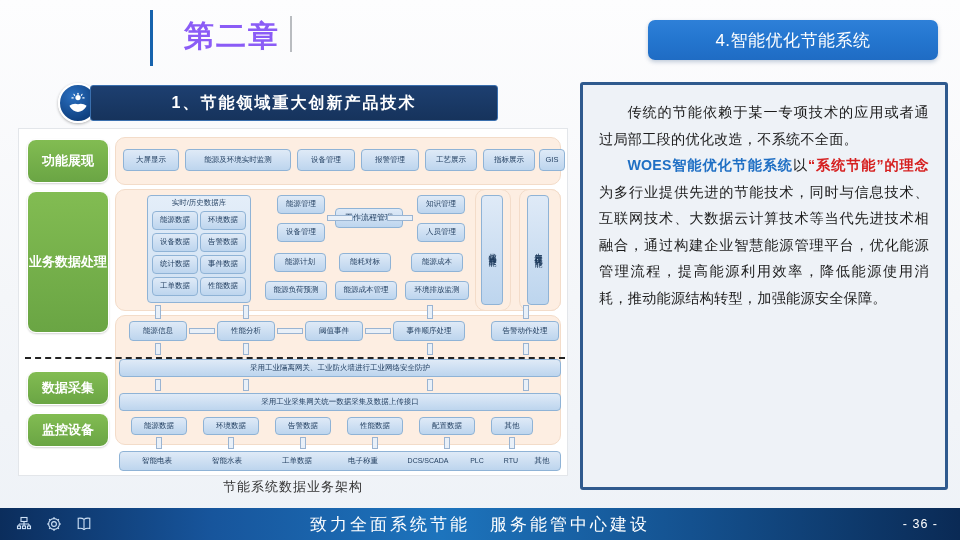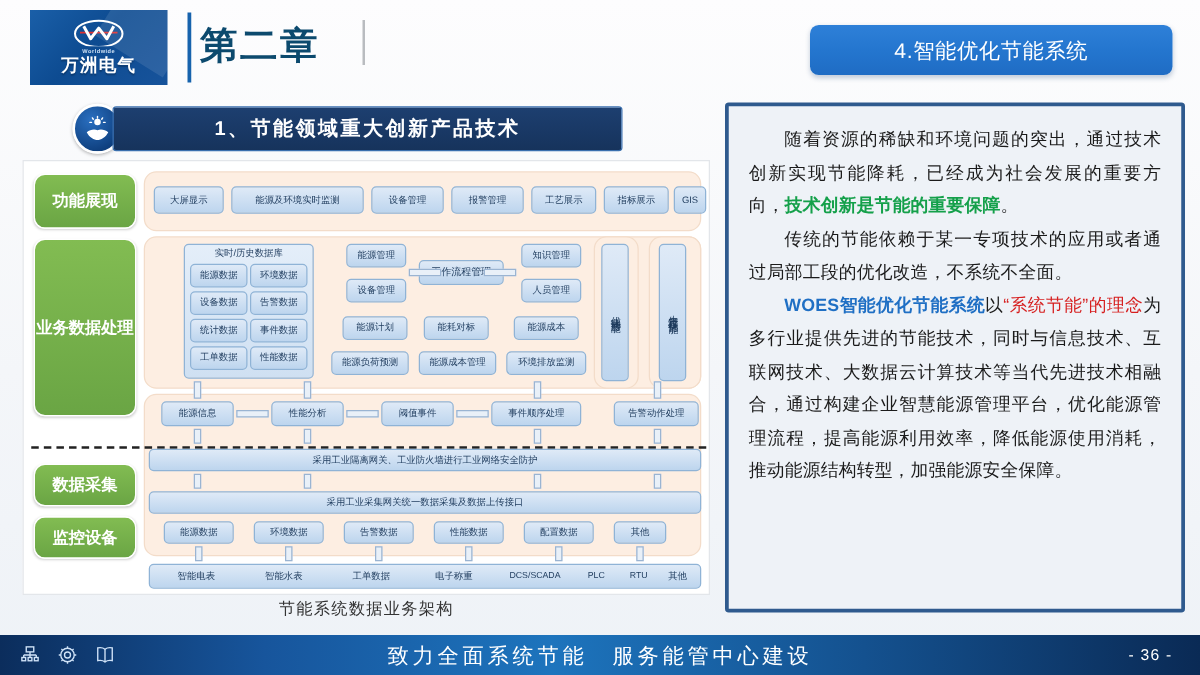--- a/index.html
+++ b/index.html
@@ -22,22 +22,22 @@
     content:""; position:absolute; right:-18px; top:-22px; width:64px; height:64px;
     background:rgba(255,255,255,.10); transform:rotate(32deg);
   }
   .logo-emblem{ width:42px; height:22px; position:relative; margin-bottom:1px; }
   .logo-emblem svg{ display:block; }
   .logo-world{ color:#cfe2f5; font-size:4.5px; letter-spacing:.4px; font-weight:bold; line-height:6px; }
   .logo-cn{ color:#ffffff; font-size:14px; font-weight:bold; letter-spacing:1px; line-height:17px;
             text-shadow:0 1px 1px rgba(0,0,0,.25); }
   #header-divider{ position:absolute; left:150px; top:10px; width:3px; height:56px;
                    background:#1763ad; }
-  #chapter-title{ position:absolute; left:160px; top:16px; font-size:30px; font-weight:bold;
-                  color:#0c4a6e; letter-spacing:2px; }
+  #chapter-title{ position:absolute; left:184px; top:16px; font-size:30px; font-weight:bold;
+                  color:#8b5cf6; letter-spacing:2px; }
   #title-sep{ position:absolute; left:290px; top:16px; width:2px; height:36px; background:#b9bcc0; }
   #chapter-sub{ position:absolute; left:305px; top:18px; font-size:27px; color:#6f7379; letter-spacing:2px; }
 
   #topic-badge{
     position:absolute; right:22px; top:20px; width:290px; height:40px;
     background:linear-gradient(180deg,#2e80d8 0%, #2476cf 50%, #1f6cc4 100%);
     border-radius:7px; display:flex; align-items:center; justify-content:center;
     box-shadow:0 2px 4px rgba(20,60,110,.25);
   }
   #topic-badge span{ color:#fff; font-size:17px; font-weight:normal; letter-spacing:.5px; }
@@ -93,52 +93,41 @@
     position:absolute; left:580px; top:82px; width:368px; height:408px;
     background:#eef2f7; border:3px solid #2f5a8e; border-radius:3px;
     padding:14px 16px 10px 16px;
   }
   #text-panel p{
     font-size:14.2px; color:#1b1b1b; line-height:26.5px; text-indent:2em;
     text-align:justify; letter-spacing:.2px;
   }
   .hl-green{ color:#14a04a; font-weight:bold; }
   .hl-blue{ color:#1f6fc4; font-weight:bold; }
-  .hl-red{ color:#d61f1f; font-weight:normal; }
+  .hl-red{ color:#d61f1f; font-weight:bold; }
 
   
   #footer{
     position:absolute; left:0; bottom:0; width:960px; height:32px;
     background:linear-gradient(90deg,#0b2d5c 0%, #17559c 22%, #1d74bd 46%, #14518f 72%, #0a2a55 100%);
     display:flex; align-items:center;
   }
   #footer-icons{ display:flex; gap:14px; margin-left:16px; }
   #footer-slogan{
     position:absolute; left:0; width:960px; text-align:center; color:#ffffff;
     font-size:17px; letter-spacing:3px;
   }
   #page-number{ position:absolute; right:22px; color:#ffffff; font-size:12.5px; letter-spacing:1px; }
   .fi{ width:16px; height:16px; display:block; }
 </style>
 </head>
 <body>
 
 <div id="header">
 
-  <div id="logo-box">
-    <span class="logo-emblem">
-      <svg width="42" height="22" viewBox="0 0 42 22">
-        <ellipse cx="21" cy="12" rx="19" ry="10.5" fill="none" stroke="#ffffff" stroke-width="1.6"></ellipse>
-        <path d="M6 11 h30" stroke="#e03030" stroke-width="1.4"></path>
-        <path d="M9 6 L14.5 16 L21 7.5 L27.5 16 L33 6" fill="none" stroke="#ffffff" stroke-width="2.4" stroke-linejoin="round"></path>
-      </svg>
-    </span>
-    <span class="logo-world">Worldwide</span>
-    <span class="logo-cn">万洲电气</span>
-  </div>
 
   <div id="header-divider"></div>
   <div id="chapter-title">第二章</div>
   <div id="title-sep"></div>
 
   <div id="topic-badge">
     <span>4.智能优化节能系统</span>
   </div>
 </div>
 
@@ -265,23 +254,20 @@
   <div class="bbox" style="left:318px; top:324px; width:52px; height:16px; background:none; border:none;">电子称重</div>
   <div class="bbox" style="left:380px; top:324px; width:58px; height:16px; background:none; border:none; font-size:7px;">DCS/SCADA</div>
   <div class="bbox" style="left:444px; top:324px; width:28px; height:16px; background:none; border:none; font-size:7px;">PLC</div>
   <div class="bbox" style="left:478px; top:324px; width:28px; height:16px; background:none; border:none; font-size:7px;">RTU</div>
   <div class="bbox" style="left:508px; top:324px; width:30px; height:16px; background:none; border:none;">其他</div>
 </div>
 
 <div id="diagram-caption">节能系统数据业务架构</div>
 
 <div id="text-panel">
-  <p>
-    <span>随着资源的稀缺和环境问题的突出，通过技术创新实现节能降耗，已经成为社会发展的重要方向，</span><span class="hl-green">技术创新是节能的重要保障</span><span>。</span>
-  </p>
   <p>传统的节能依赖于某一专项技术的应用或者通过局部工段的优化改造，不系统不全面。</p>
   <p>
     <span class="hl-blue">WOES智能优化节能系统</span><span>以</span><span class="hl-red">“系统节能”的理念</span><span>为多行业提供先进的节能技术，同时与信息技术、互联网技术、大数据云计算技术等当代先进技术相融合，通过构建企业智慧能源管理平台，优化能源管理流程，提高能源利用效率，降低能源使用消耗，推动能源结构转型，加强能源安全保障。</span>
   </p>
 </div>
 
 <div id="footer">
   <div id="footer-icons">
     <span class="fi">
       <svg class="fi" viewBox="0 0 16 16" fill="none" stroke="#cfe2f7" stroke-width="1.1">

